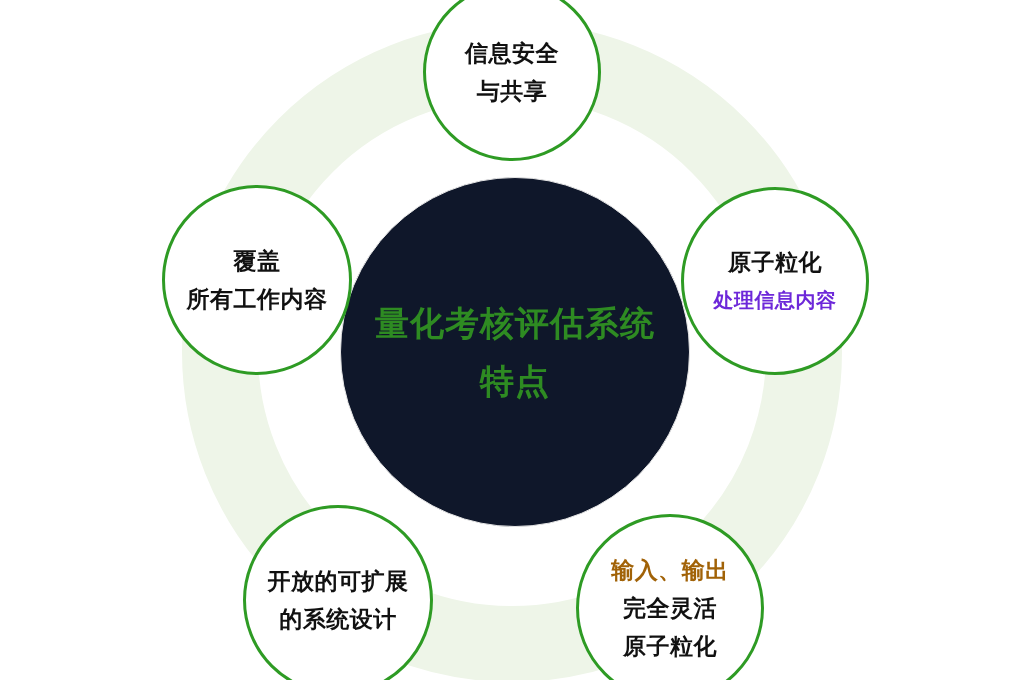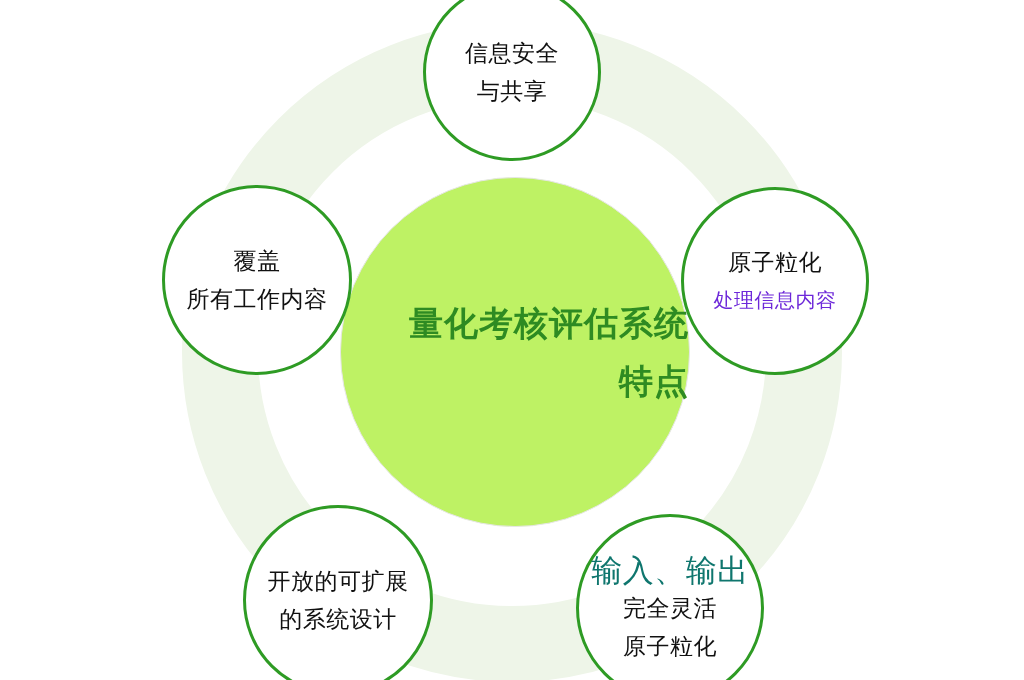--- a/index.html
+++ b/index.html
@@ -35,21 +35,21 @@
     display: flex;
     flex-direction: column;
     align-items: center;
     justify-content: center;
     text-align: center;
   }
   .node .line {
     display: block;
     white-space: nowrap;
     color: #111111;
-    font-weight: normal;
+    font-weight: bold;
     letter-spacing: 0.5px;
   }
   
   #hub {
     position: absolute;
     left: 340px;
     top: 177px;
     width: 350px;
     height: 350px;
     border-radius: 50%;
@@ -71,37 +71,37 @@
 </style>
 </head>
 <body>
 
 <div id="stage" style="background: rgb(255, 255, 255);">
 
   <svg id="bg-svg" viewBox="0 0 1024 680">
     <circle id="outer-ring" cx="512" cy="352" r="292" fill="none" stroke="#eef5e8" stroke-width="76"></circle>
   </svg>
 
-  <div id="hub" style="background: #bef264; border-color: rgb(230, 230, 230); align-items: flex-end;">
+  <div id="hub" style="background: #0f172a; border-color: rgb(230, 230, 230);">
     <span class="hub-line" style="color: rgb(46, 139, 34); font-size: 34px; line-height: 58px;">量化考核评估系统</span>
     <span class="hub-line" style="color: rgb(46, 139, 34); font-size: 34px; line-height: 58px;">特点</span>
   </div>
 
   <div class="node" id="node-0" style="left: 423px; top: -17px; width: 178px; height: 178px; border: 3px solid rgb(46, 155, 36);">
     <span class="line" style="font-size: 23px; line-height: 38px; color: rgb(17, 17, 17);">信息安全</span>
     <span class="line" style="font-size: 23px; line-height: 38px; color: rgb(17, 17, 17);">与共享</span>
   </div>
 
   <div class="node" id="node-1" style="left: 681px; top: 187px; width: 188px; height: 188px; border: 3px solid rgb(46, 155, 36);">
     <span class="line" style="font-size: 23px; line-height: 38px; color: rgb(17, 17, 17);">原子粒化</span>
     <span class="line" style="font-size: 20px; line-height: 38px; color: #6d28d9;">处理信息内容</span>
   </div>
 
   <div class="node" id="node-2" style="left: 576px; top: 514px; width: 188px; height: 188px; border: 3px solid rgb(46, 155, 36);">
-    <span class="line" style="font-size: 31px; line-height: 38px; color: #0f766e;">输入、输出</span>
+    <span class="line" style="font-size: 23px; line-height: 38px; color: #a16207;">输入、输出</span>
     <span class="line" style="font-size: 23px; line-height: 38px; color: rgb(17, 17, 17);">完全灵活</span>
     <span class="line" style="font-size: 23px; line-height: 38px; color: rgb(17, 17, 17);">原子粒化</span>
   </div>
 
   <div class="node" id="node-3" style="left: 243px; top: 505px; width: 190px; height: 190px; border: 3px solid rgb(46, 155, 36);">
     <span class="line" style="font-size: 23px; line-height: 38px; color: rgb(17, 17, 17);">开放的可扩展</span>
     <span class="line" style="font-size: 23px; line-height: 38px; color: rgb(17, 17, 17);">的系统设计</span>
   </div>
 
   <div class="node" id="node-4" style="left: 162px; top: 185px; width: 190px; height: 190px; border: 3px solid rgb(46, 155, 36);">

